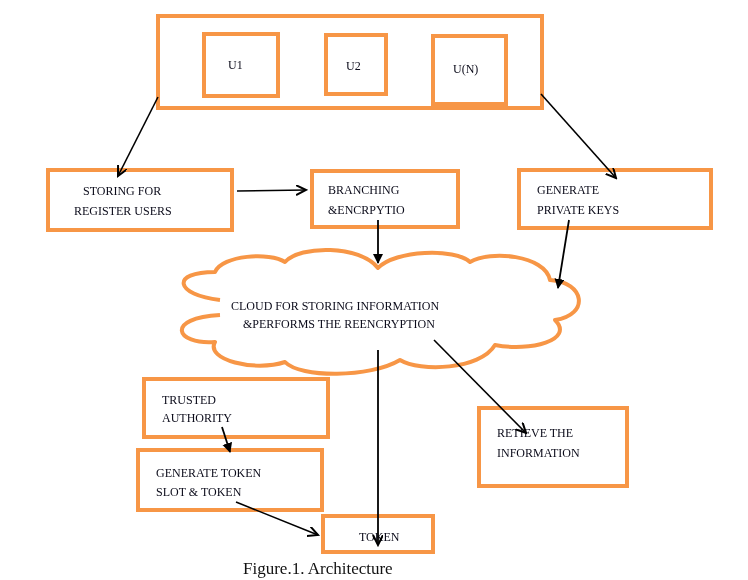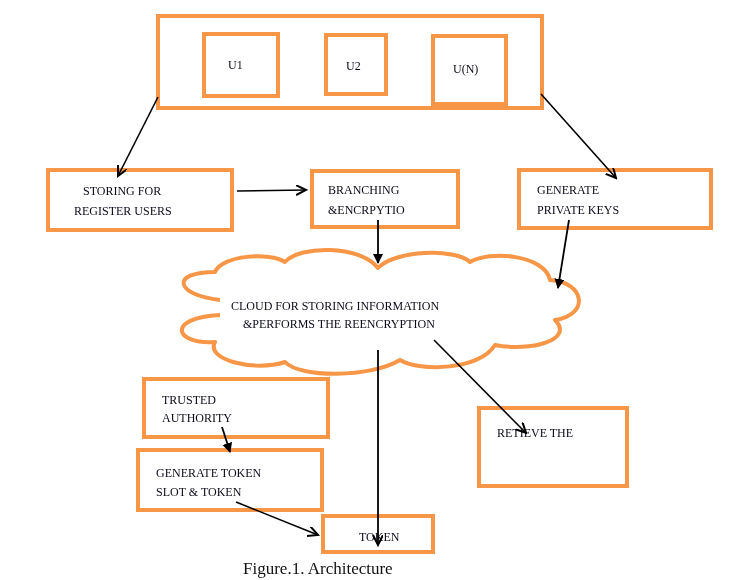--- a/index.html
+++ b/index.html
@@ -61,20 +61,21 @@
   <span class="lbl" style="left:16px;top:28px;">AUTHORITY</span>
 </div>
 
 <div class="box" style="left:136px;top:448px;width:188px;height:64px;">
   <span class="lbl" style="left:16px;top:12px;">GENERATE TOKEN</span>
   <span class="lbl" style="left:16px;top:31px;">SLOT &amp; TOKEN</span>
 </div>
 
 <div class="box" style="left:447px;top:406px;width:152px;height:82px;margin-left:30px;">
   <span class="lbl" style="left:16px;top:14px;">RETIEVE THE</span>
+  <span class="lbl" style="left:16px;top:34px;">INFORMATION</span>
 </div>
 
 <div class="box" style="left:321px;top:514px;width:114px;height:40px;">
   <span class="lbl" style="left:34px;top:10px;">TOKEN</span>
 </div>
 
 <svg class="layer" width="748" height="580">
   <defs>
     <marker id="ah" markerWidth="12" markerHeight="12" refX="10" refY="5" orient="auto" markerUnits="userSpaceOnUse">
       <path d="M0,0 L10,5 L0,10" fill="none" stroke="#000" stroke-width="2"></path>

